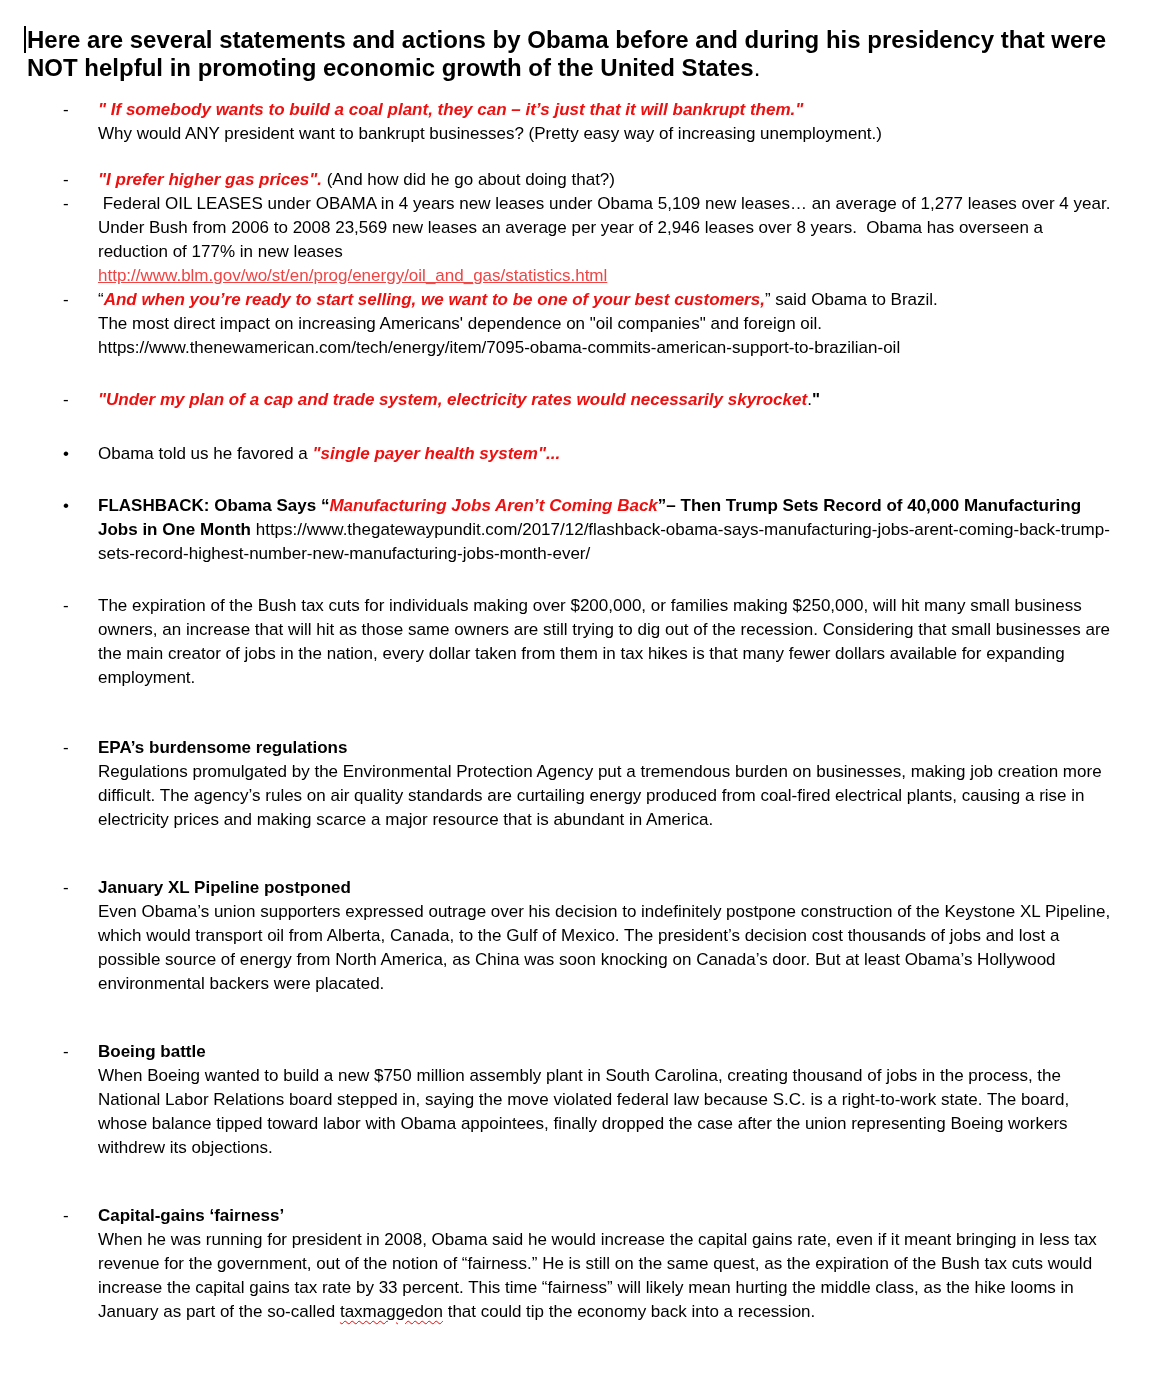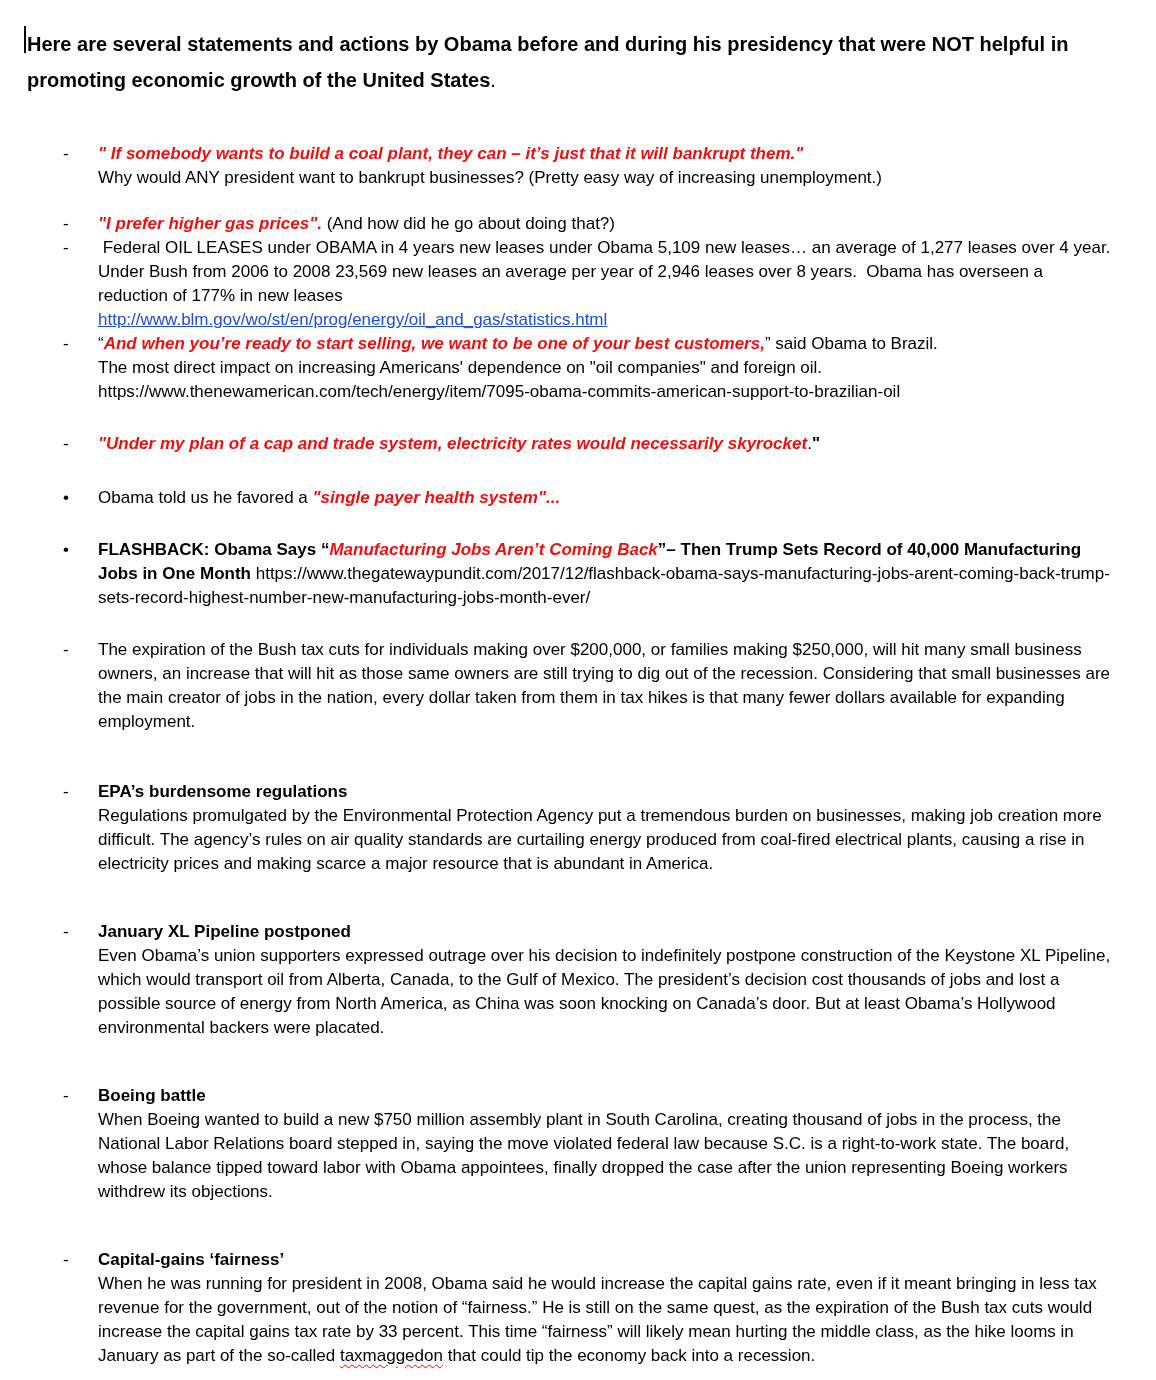--- a/index.html
+++ b/index.html
@@ -1,28 +1,28 @@
 <!DOCTYPE html>
 <html><head>
 <meta charset="utf-8">
 <style>
   html,body{margin:0;padding:0;background:#ffffff;}
   body{width:1156px;height:1380px;overflow:hidden;font-family:"Liberation Sans",sans-serif;color:#000;position:relative;}
   .page{position:relative;padding:26px 28px 0 27px;}
   .caret{position:absolute;left:24px;top:26px;width:2px;height:27px;background:#000;}
-  .title{font-size:20px;line-height:36px;font-weight:bold;max-width:1090px;margin:0 0 44px 0;}
+  .title{font-size:24px;line-height:28px;font-weight:bold;max-width:1090px;margin:0 0 16px 0;}
   .title .dot{font-weight:normal;}
   .item{position:relative;margin-left:36px;}
   .marker{position:absolute;left:0;top:0;font-size:17px;line-height:24px;}
   .body{margin-left:35px;max-width:1015px;}
   .line{font-size:17px;line-height:24px;white-space:pre-wrap;}
   .n{}
   .b{font-weight:bold;}
   .r{color:#ee0f0f;font-weight:bold;font-style:italic;}
-  .lk{color:#1d4ed8;text-decoration:underline;cursor:pointer;}
+  .lk{color:#ef4444;text-decoration:underline;cursor:pointer;}
   .sq{text-decoration:underline;text-decoration-style:wavy;text-decoration-color:#ff0000;text-decoration-thickness:1px;text-underline-offset:3px;}
   .m22{margin-bottom:22px;}.m24{margin-bottom:24px;}.m28{margin-bottom:28px;}
   .m30{margin-bottom:30px;}.m44{margin-bottom:44px;}.m46{margin-bottom:46px;}
 </style>
 </head>
 <body>
 
 <div class="page">
   <div class="caret"></div>
 

